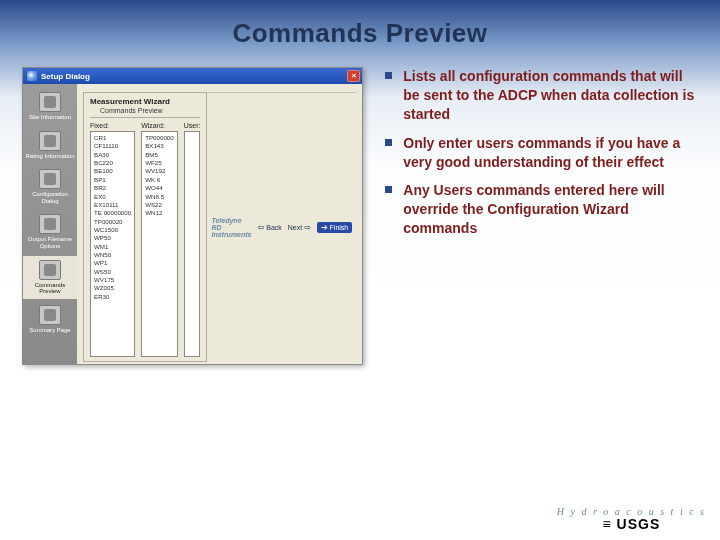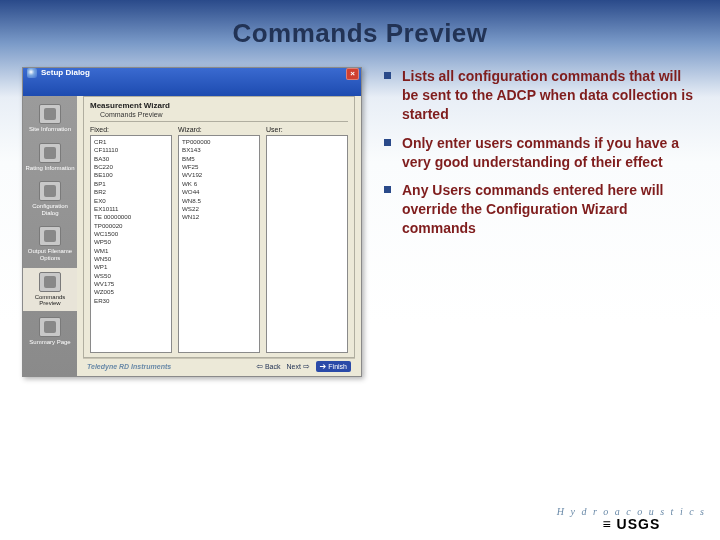--- a/index.html
+++ b/index.html
@@ -50,23 +50,24 @@
 
   
   .dialog-window {
     border: 1px solid #8a8a8a;
     background: #ece9d8;
     box-shadow: 2px 2px 5px rgba(0,0,0,0.3);
     font-size: 8px;
     color: #222;
   }
   .titlebar {
-    height: 28px;
+    height: 16px;
     background: linear-gradient(to bottom, #3a6ad0, #1d4bb0);
     display: flex;
+    align-items: center;
     padding: 0 2px 0 4px;
     color: #fff;
     font-size: 8px;
     font-weight: bold;
   }
   .titlebar-icon {
     width: 10px; height: 10px;
     background: radial-gradient(circle at 40% 40%, #fff 0%, #7aa7e0 40%, #3a6ad0 100%);
     border-radius: 2px;
     margin-right: 4px;
@@ -125,23 +126,23 @@
     content: "";
     position: absolute;
     left: 4px; top: 3px;
     width: 12px; height: 12px;
     background: #888;
     border-radius: 2px;
   }
   .main-panel {
     flex: 1;
     background: #ece9d8;
-    padding: 0 6px 2px 6px;
-    display: flex;
-    flex-direction: column;
+    padding: 8px 6px 2px 6px;
+    display: flex;
+    flex-direction: row;
   }
   .wizard-frame {
     border: 1px solid #b0aea0;
     background: #ece9d8;
     padding: 4px 6px;
     flex: 1;
     display: flex;
     flex-direction: column;
   }
   .wizard-hdr { font-size: 8px; font-weight: bold; }

